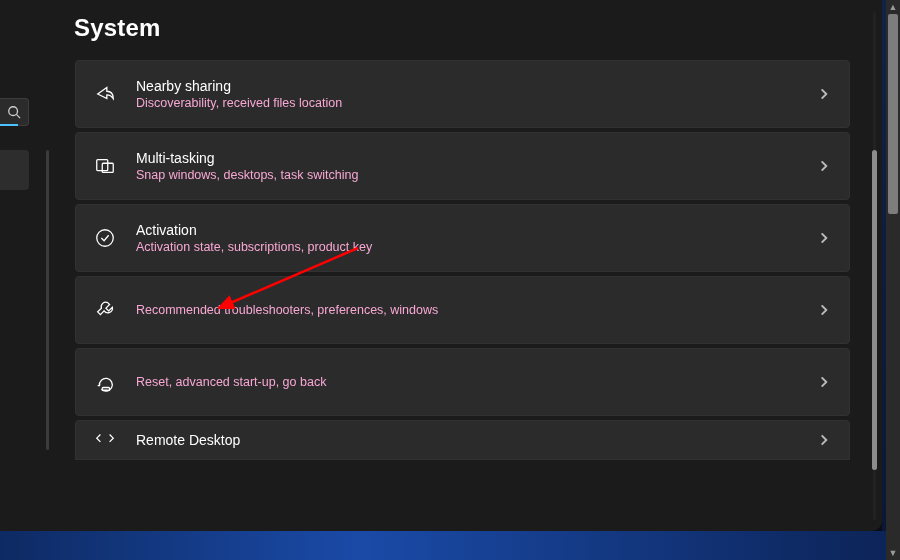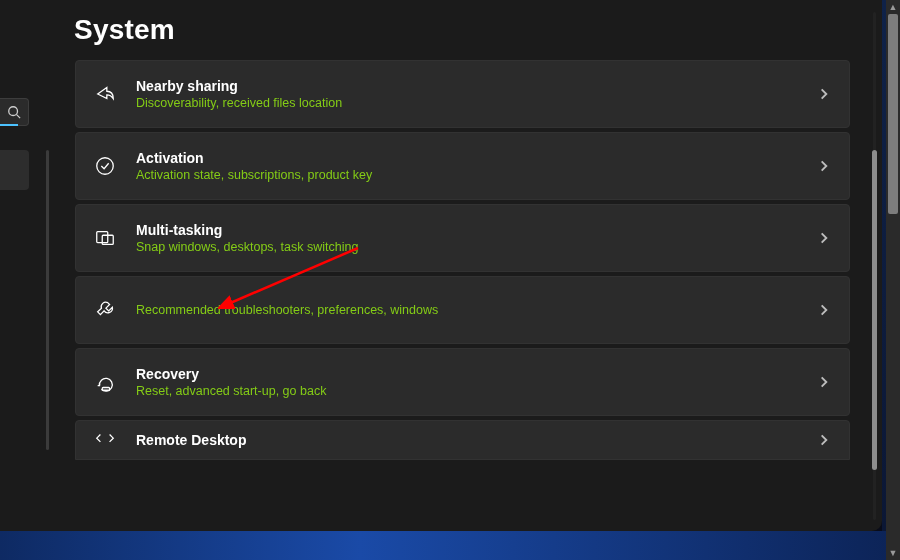--- a/index.html
+++ b/index.html
@@ -54,21 +54,21 @@
     left: 0; top: 150px;
     width: 29px; height: 40px;
     background: #2d2d2d;
     border-radius: 0 4px 4px 0;
   }
 
   
   .page-title {
     position: absolute;
     left: 74px; top: 14px;
-    font-size: 28px;
+    font-size: 24px;
     font-weight: 600;
     letter-spacing: 0.2px;
   }
 
   
   .list {
     position: absolute;
     left: 75px; top: 60px;
     width: 775px;
     display: flex;
@@ -93,25 +93,25 @@
   .row .icon svg { stroke:#ffffff; fill:none; stroke-width:1.4; }
   .row .texts {
     margin-left: 20px;
     display: flex;
     flex-direction: column;
     gap: 2px;
   }
   .row .title {
     font-size: 14px;
     color: #ffffff;
-    font-weight: 700;
+    font-weight: 400;
   }
   .row .sub {
     font-size: 12.5px;
-    color: #84cc16;
+    color: #f9a8d4;
   }
   .row .chev {
     position: absolute;
     right: 18px; top: 50%;
     transform: translateY(-50%);
     width: 14px; height: 14px;
     display:flex; align-items:center; justify-content:center;
   }
   .row .chev svg { stroke:#bdbdbd; fill:none; stroke-width:1.6; }
 
@@ -220,45 +220,45 @@
       <span class="chev">
           <svg viewBox="0 0 12 12">
             <polyline points="4,2 8,6 4,10"></polyline>
           </svg>
         </span>
     </div>
 
     <div class="row">
       <span class="icon">
         <svg viewBox="0 0 24 24">
+            <rect x="3" y="5" width="12" height="12" rx="1"></rect>
+            <rect x="9" y="9" width="12" height="10" rx="1"></rect>
+          </svg>
+      </span>
+      <span class="texts">
+        <span class="title">Multi-tasking</span>
+        <span class="sub">Snap windows, desktops, task switching</span>
+      </span>
+      <span class="chev">
+          <svg viewBox="0 0 12 12">
+            <polyline points="4,2 8,6 4,10"></polyline>
+          </svg>
+        </span>
+    </div>
+
+    <div class="row">
+      <span class="icon">
+        <svg viewBox="0 0 24 24">
             <circle cx="12" cy="12" r="9"></circle>
             <polyline points="8,12 11,15 16,9"></polyline>
           </svg>
       </span>
       <span class="texts">
         <span class="title">Activation</span>
         <span class="sub">Activation state, subscriptions, product key</span>
-      </span>
-      <span class="chev">
-          <svg viewBox="0 0 12 12">
-            <polyline points="4,2 8,6 4,10"></polyline>
-          </svg>
-        </span>
-    </div>
-
-    <div class="row">
-      <span class="icon">
-        <svg viewBox="0 0 24 24">
-            <rect x="3" y="5" width="12" height="12" rx="1"></rect>
-            <rect x="9" y="9" width="12" height="10" rx="1"></rect>
-          </svg>
-      </span>
-      <span class="texts">
-        <span class="title">Multi-tasking</span>
-        <span class="sub">Snap windows, desktops, task switching</span>
       </span>
       <span class="chev">
           <svg viewBox="0 0 12 12">
             <polyline points="4,2 8,6 4,10"></polyline>
           </svg>
         </span>
     </div>
 
     <div class="row">
       <span class="icon">
@@ -278,21 +278,20 @@
 
     <div class="row">
       <span class="icon">
         <svg viewBox="0 0 24 24">
             <path d="M6 16a7 7 0 1 1 2 4"></path>
             <polyline points="4,16 6,16 6,14"></polyline>
             <rect x="9" y="18" width="8" height="3" rx="1"></rect>
           </svg>
       </span>
       <span class="texts">
-        <span class="title">Recovery</span>
         <span class="sub">Reset, advanced start-up, go back</span>
       </span>
       <span class="chev">
           <svg viewBox="0 0 12 12">
             <polyline points="4,2 8,6 4,10"></polyline>
           </svg>
         </span>
     </div>
 
 

